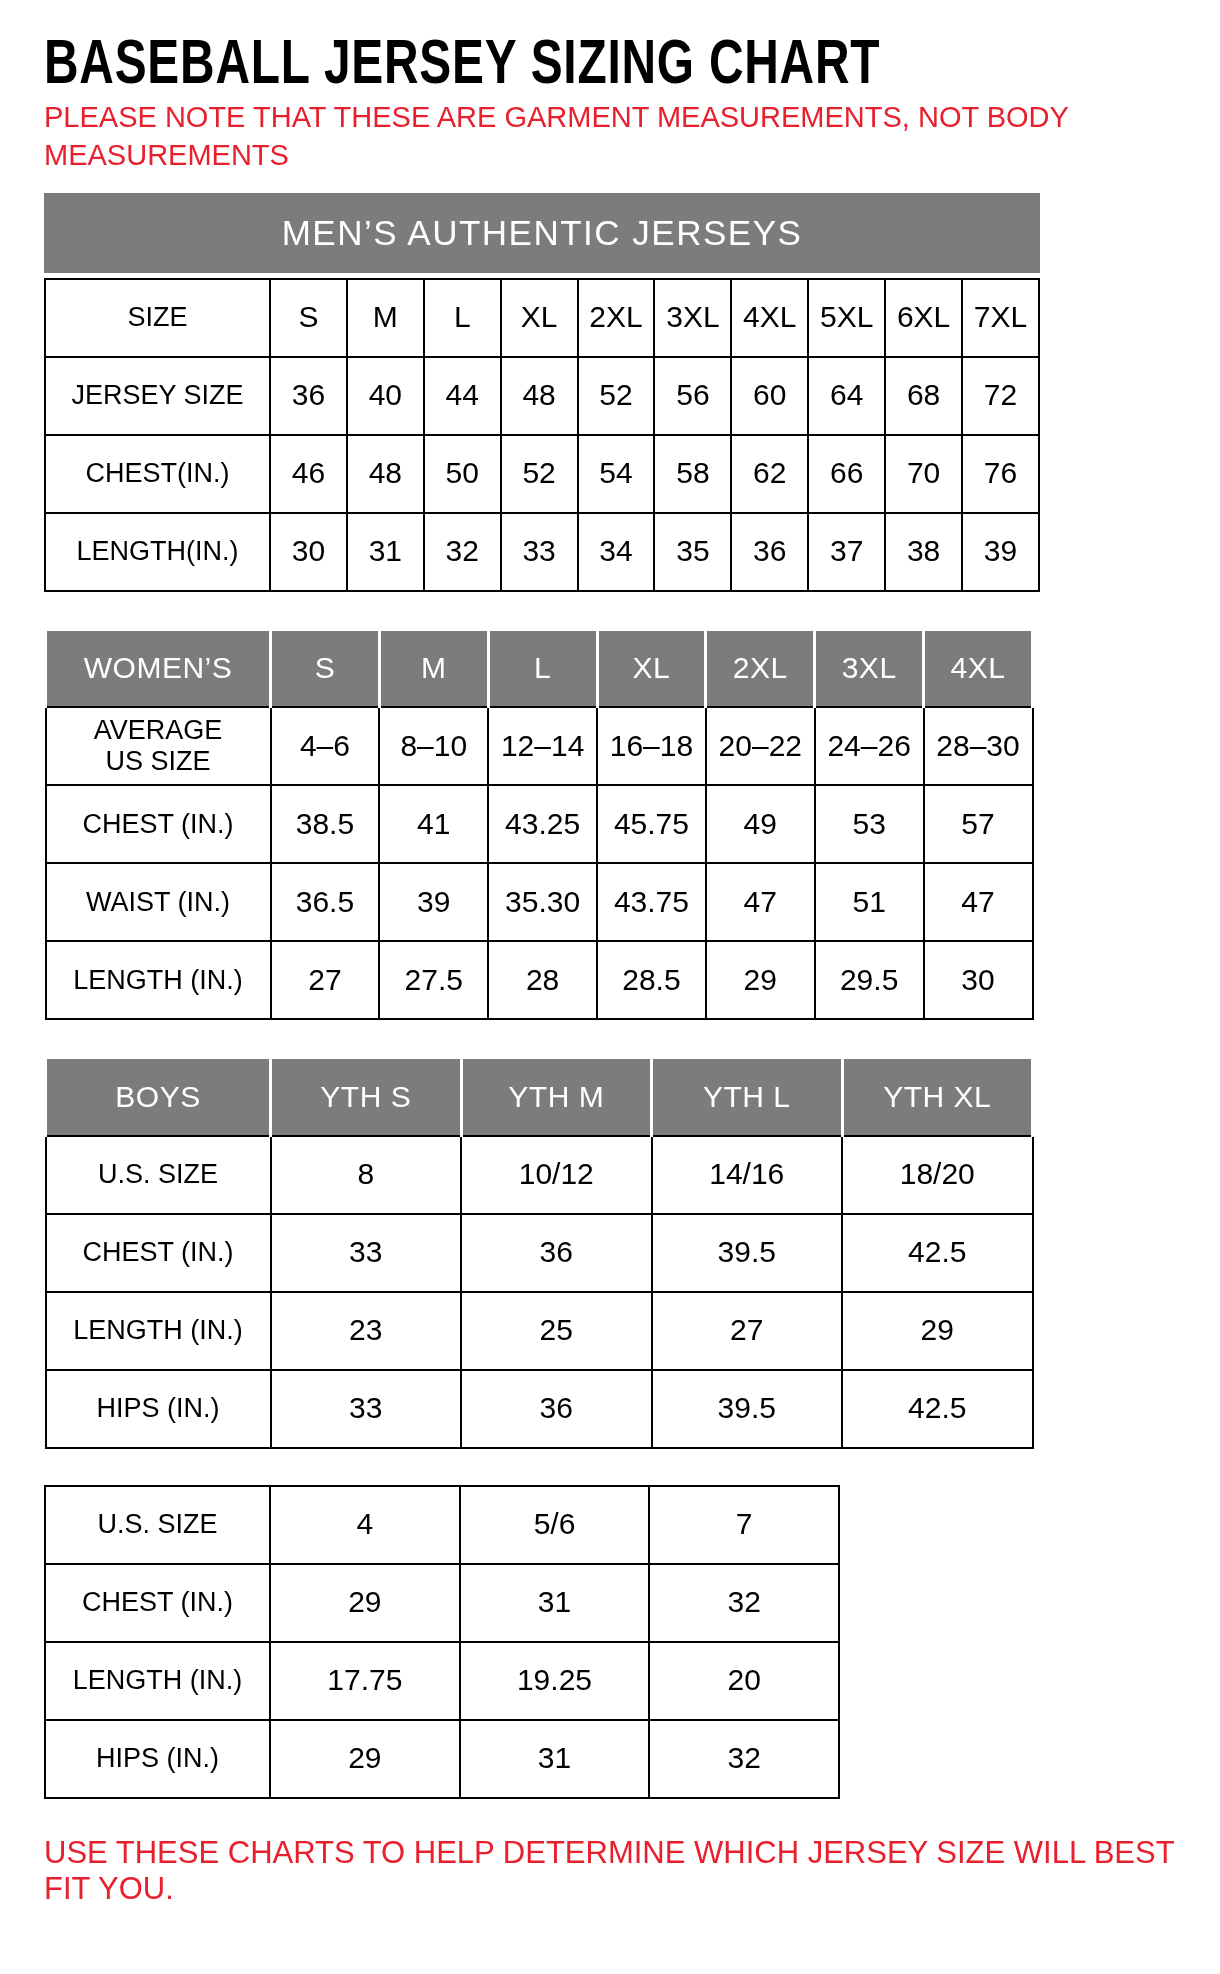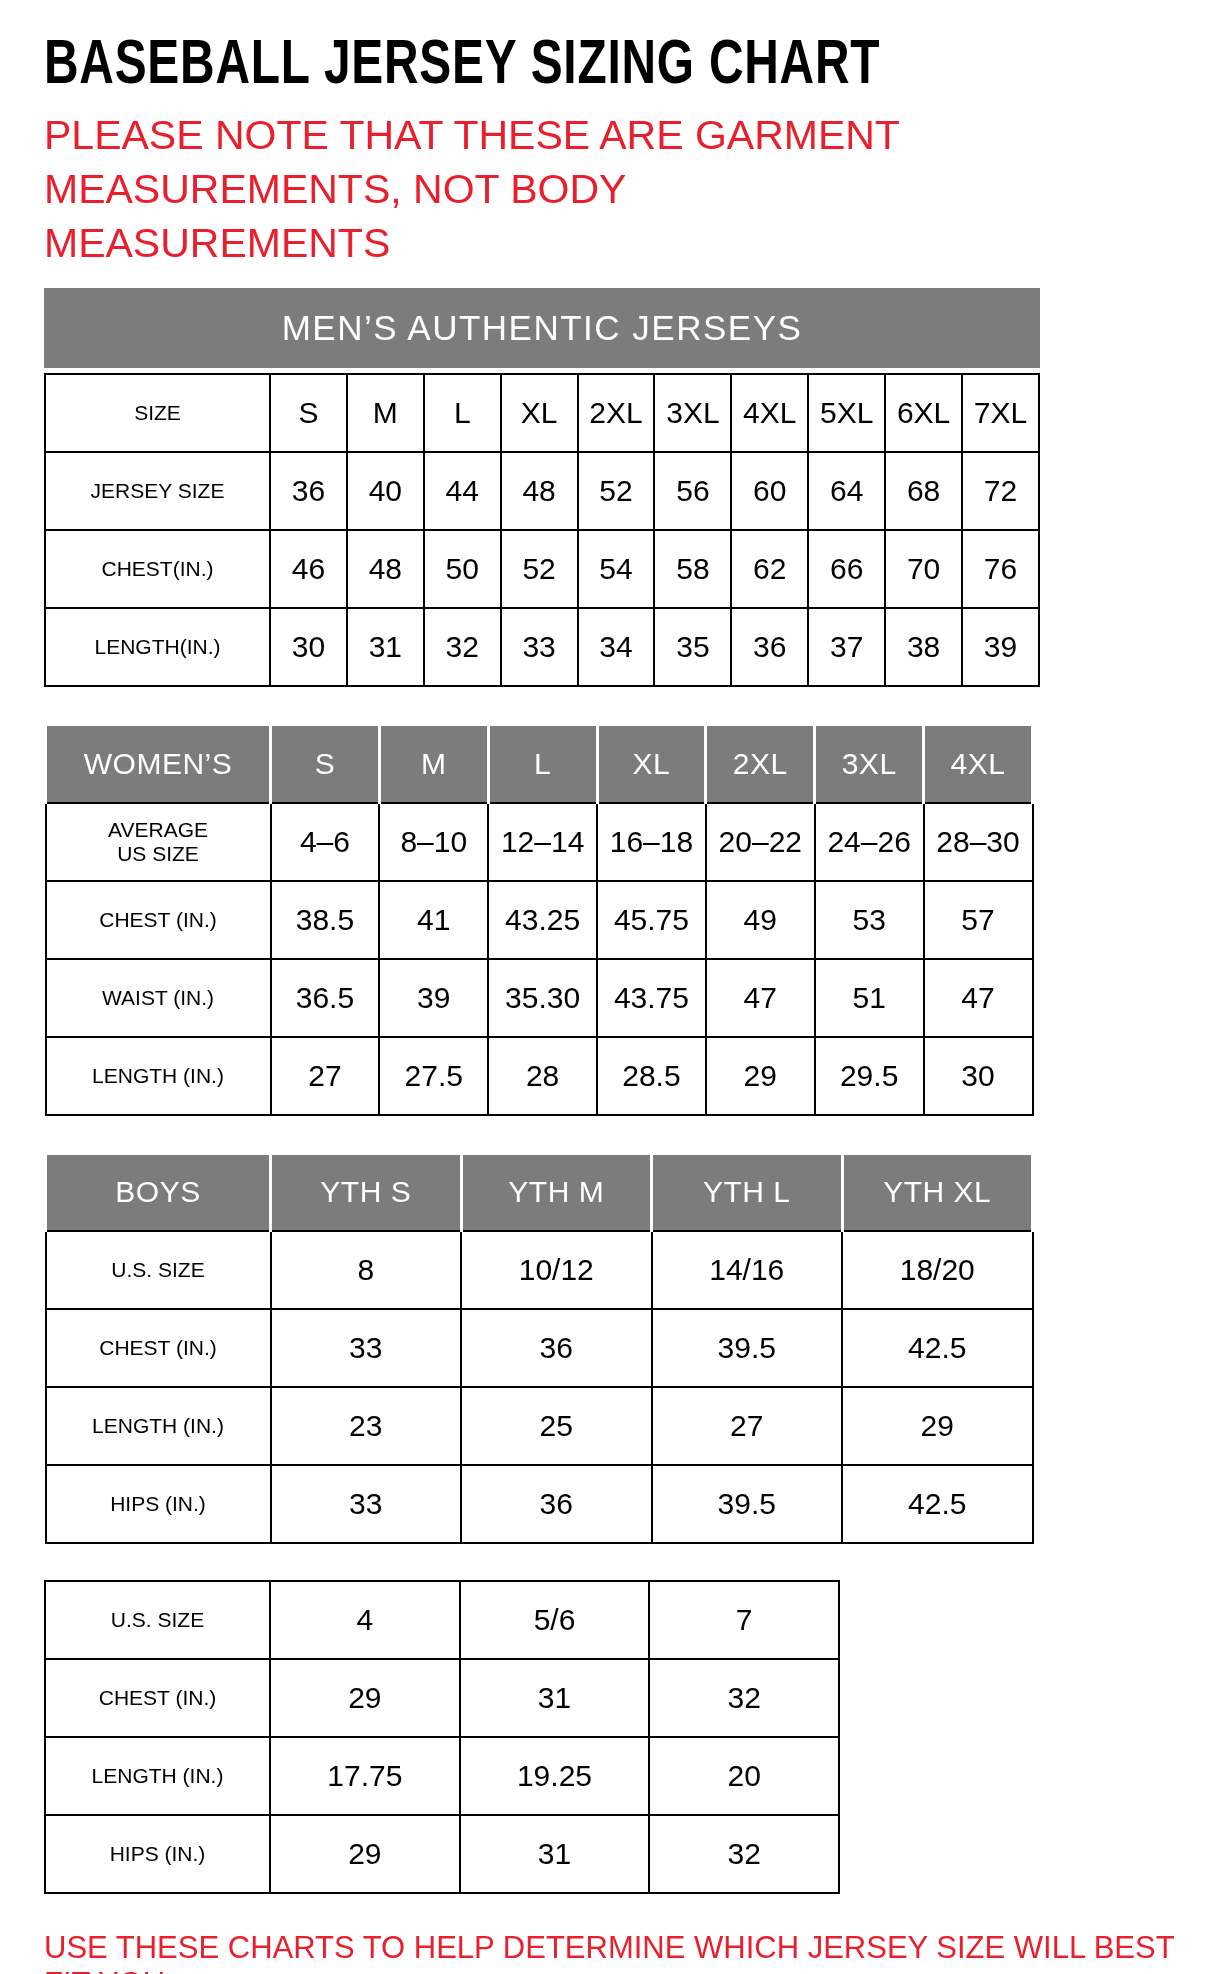--- a/index.html
+++ b/index.html
@@ -11,35 +11,35 @@
   html, body { background: #ffffff; }
   body {
     margin: 0;
     width: 1220px;
     min-height: 1974px;
     padding: 28px 44px 30px 44px;
     color: #000;
     font-family: "Liberation Sans", "DejaVu Sans", sans-serif;
   }
   h1 {
-    margin: 0 0 14px 0;
+    margin: 0 0 4px 0;
     font-size: 63px;
     line-height: 1.05;
     white-space: nowrap;
   }
   h1 .condense {
     display: inline-block;
     transform: scaleX(0.76);
     transform-origin: 0 50%;
     font-weight: 700;
     letter-spacing: 1px;
   }
   .note {
     color: var(--accent-red);
-    font-size: 41px;
+    font-size: 29px;
     line-height: 1.32;
     white-space: pre-line;
     margin: 0 0 18px 0;
   }
   .table-block { margin-bottom: 36px; }
   [data-name="table-mens-authentic-jerseys"] { width: 996px; }
   [data-name="table-womens-jerseys"],
   [data-name="table-boys-jerseys"]  { width: 990px; }
   [data-name="table-preschool-jerseys"] { width: 796px; }
   .banner {
@@ -62,21 +62,21 @@
   td {
     text-align: center;
     vertical-align: middle;
     white-space: pre-line;
     font-size: 30px;
     height: 78px;
     padding: 2px;
     line-height: 1.15;
   }
   td.cell, td.rowlabel { border: 2px solid var(--border-black); background: #fff; }
-  td.rowlabel { font-size: 21px; }
+  td.rowlabel { font-size: 27px; }
   td.ghead {
     background: var(--header-gray);
     color: #ffffff;
     border: 3px solid #fff;
     border-bottom: 2px solid var(--border-black);
     font-size: 30px;
     letter-spacing: 0.5px;
   }
   .footer-note {
     color: var(--accent-red);

